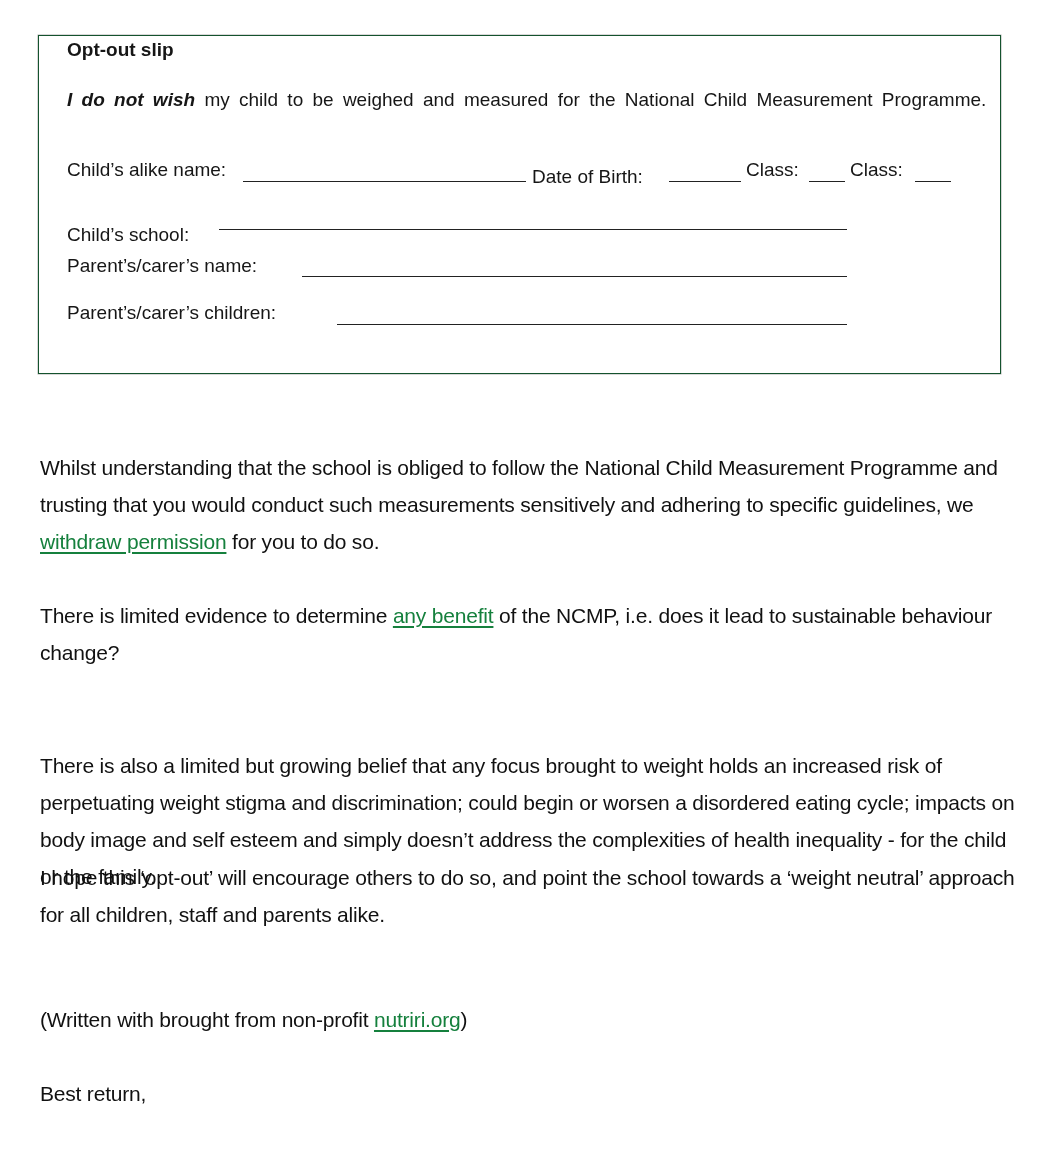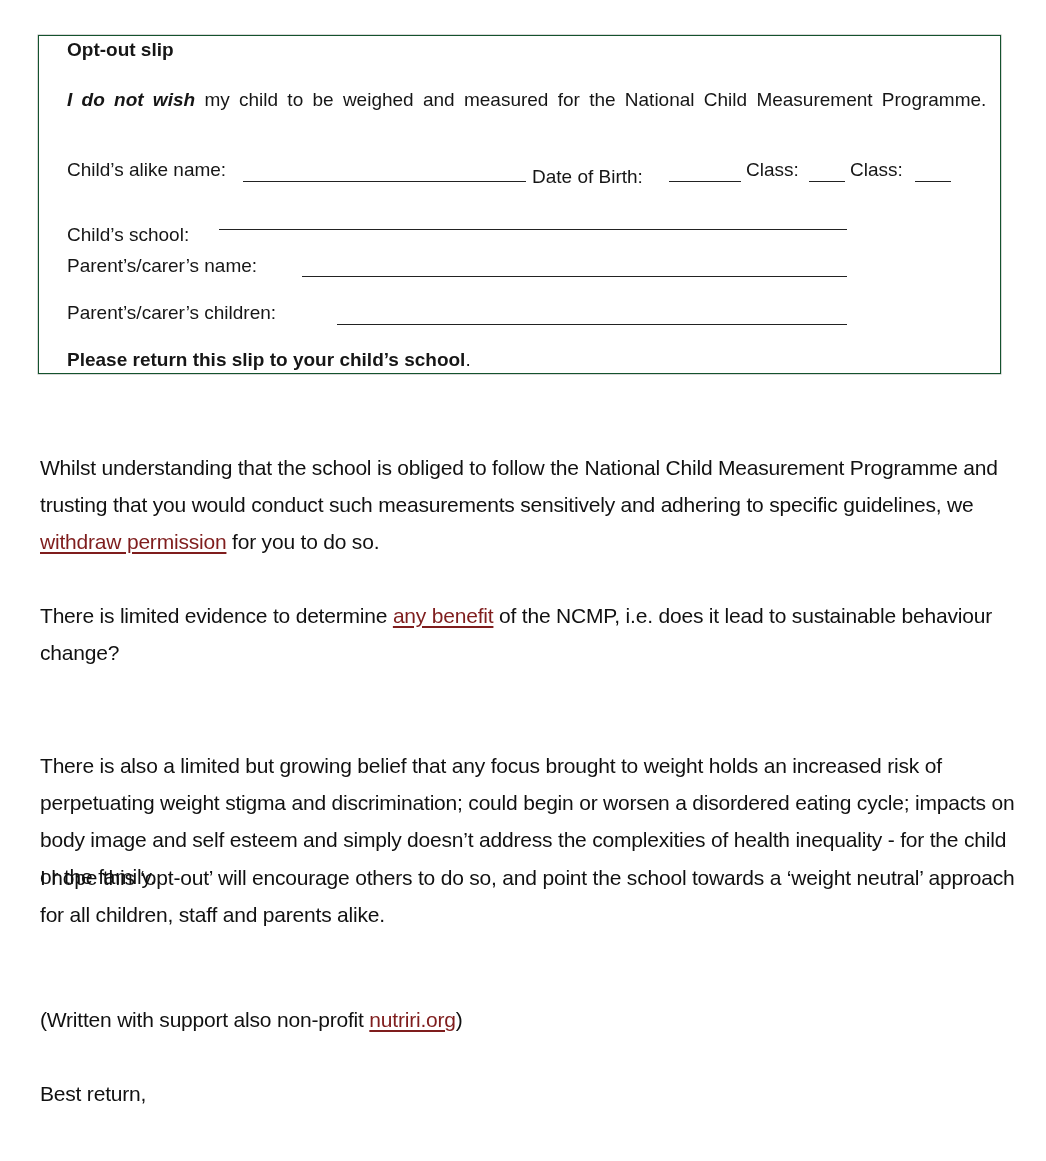--- a/index.html
+++ b/index.html
@@ -55,21 +55,21 @@
     position: absolute;
     left: 40px;
     width: 990px;
     font-family: "Liberation Sans", sans-serif;
     font-size: 21px;
     line-height: 37px;
     color: #111;
     letter-spacing: -0.2px;
   }
   .body-text u, .body-text a {
-    color: #7f1d1d;
+    color: #15803d;
     text-decoration: underline;
     text-underline-offset: 3px;
   }
 </style>
 </head>
 <body>
 
 <div class="slip">
   <div class="abs slip-title">Opt-out slip</div>
 
@@ -86,26 +86,25 @@
 
   <div class="abs" style="left:28px; top:171px;margin-top:17px;">Child’s school:</div>
   <div class="line" style="left:180px; top:193px; width:628px;"></div>
 
   <div class="abs" style="left:28px; top:219px;">Parent’s/carer’s name:</div>
   <div class="line" style="left:263px; top:240px; width:545px;"></div>
 
   <div class="abs" style="left:28px; top:266px;">Parent’s/carer’s children:</div>
   <div class="line" style="left:298px; top:288px; width:510px;"></div>
 
-  <div class="abs slip-return"><span>Please return this slip to your child’s school</span><span class="dot">.</span></div>
 </div>
 
 <div class="body-text" style="top:449px;"><span>Whilst understanding that the school is obliged to follow the National Child Measurement Programme and trusting that you would conduct such measurements sensitively and adhering to specific guidelines, we </span><u>withdraw permission</u><span> for you to do so.</span></div>
 
 <div class="body-text" style="top:597px;"><span>There is limited evidence to determine </span><u>any benefit</u><span> of the NCMP, i.e. does it lead to sustainable behaviour change?</span></div>
 
 <div class="body-text" style="top:707px;margin-top:40px;">There is also a limited but growing belief that any focus brought to weight holds an increased risk of perpetuating weight stigma and discrimination; could begin or worsen a disordered eating cycle; impacts on body image and self esteem and simply doesn’t address the complexities of health inequality - for the child or the family.</div>
 
 <div class="body-text" style="top:859px;">I hope this ‘opt-out’ will encourage others to do so, and point the school towards a ‘weight neutral’ approach for all children, staff and parents alike.</div>
 
-<div class="body-text" style="top:1001px;"><span>(Written with support also non-profit </span><a>nutriri.org</a><span>)</span></div>
+<div class="body-text" style="top:1001px;"><span>(Written with brought from non-profit </span><a>nutriri.org</a><span>)</span></div>
 
 <div class="body-text" style="top:1075px;">Best return,</div>
 
 </body></html>

